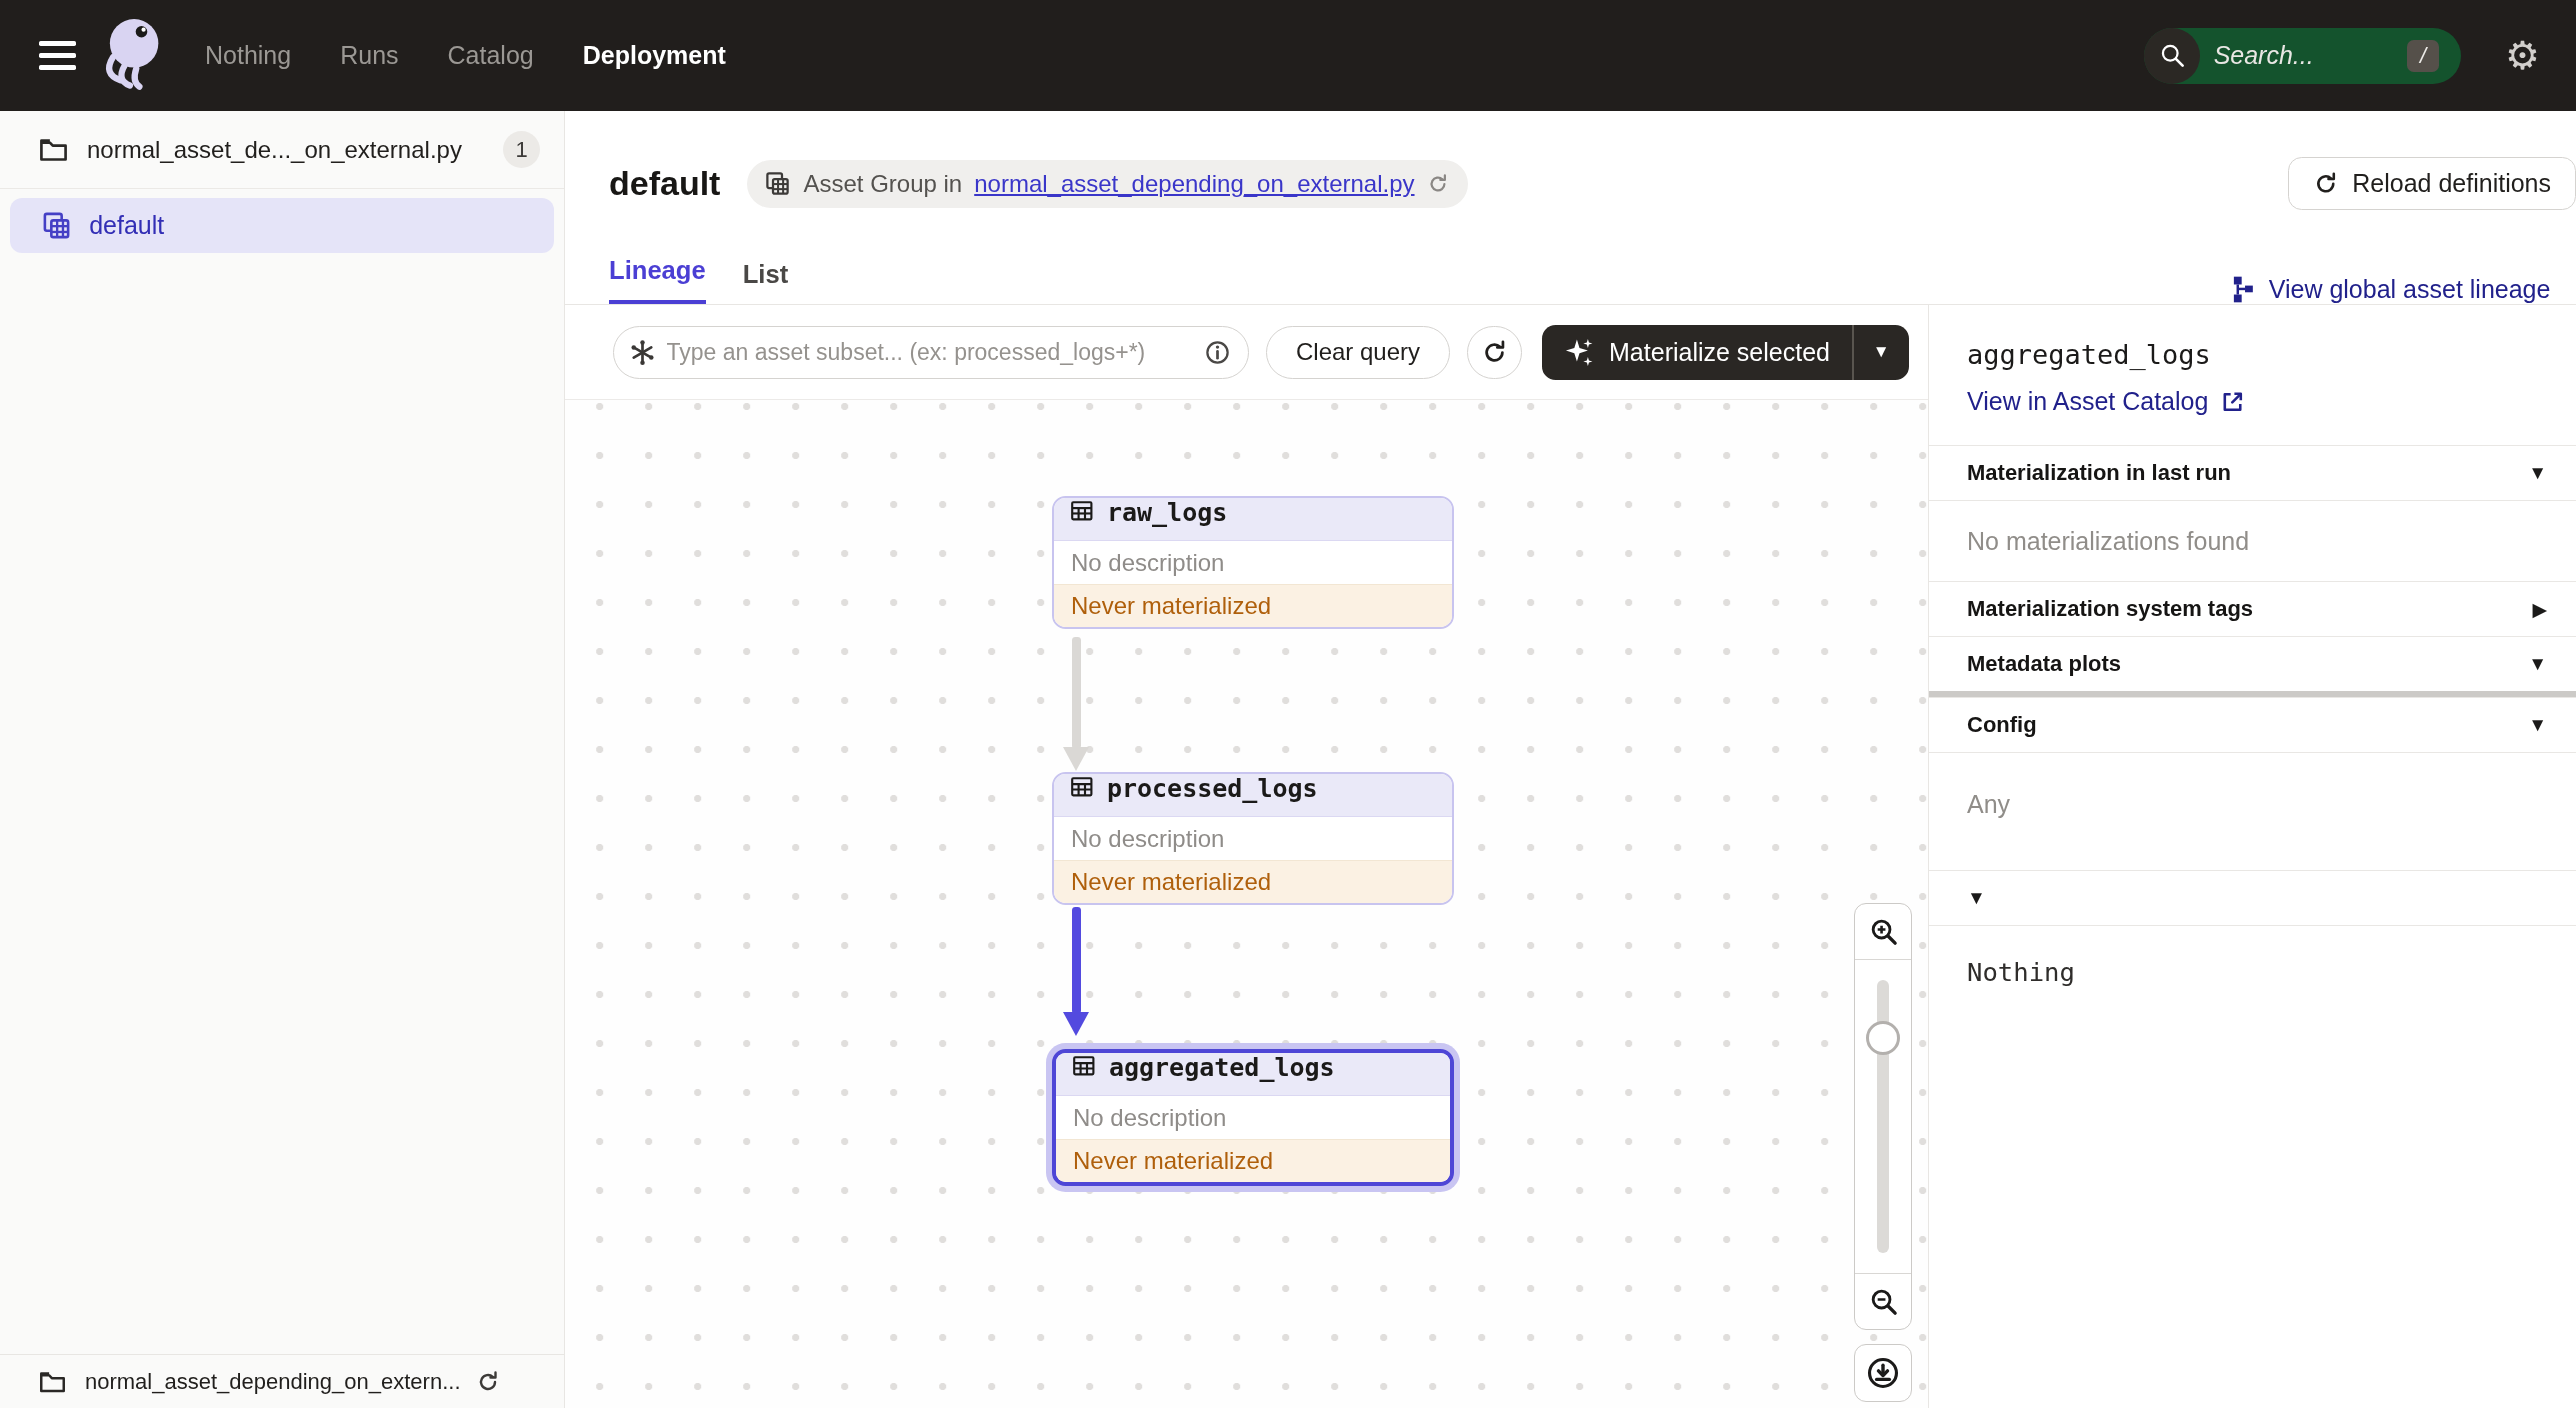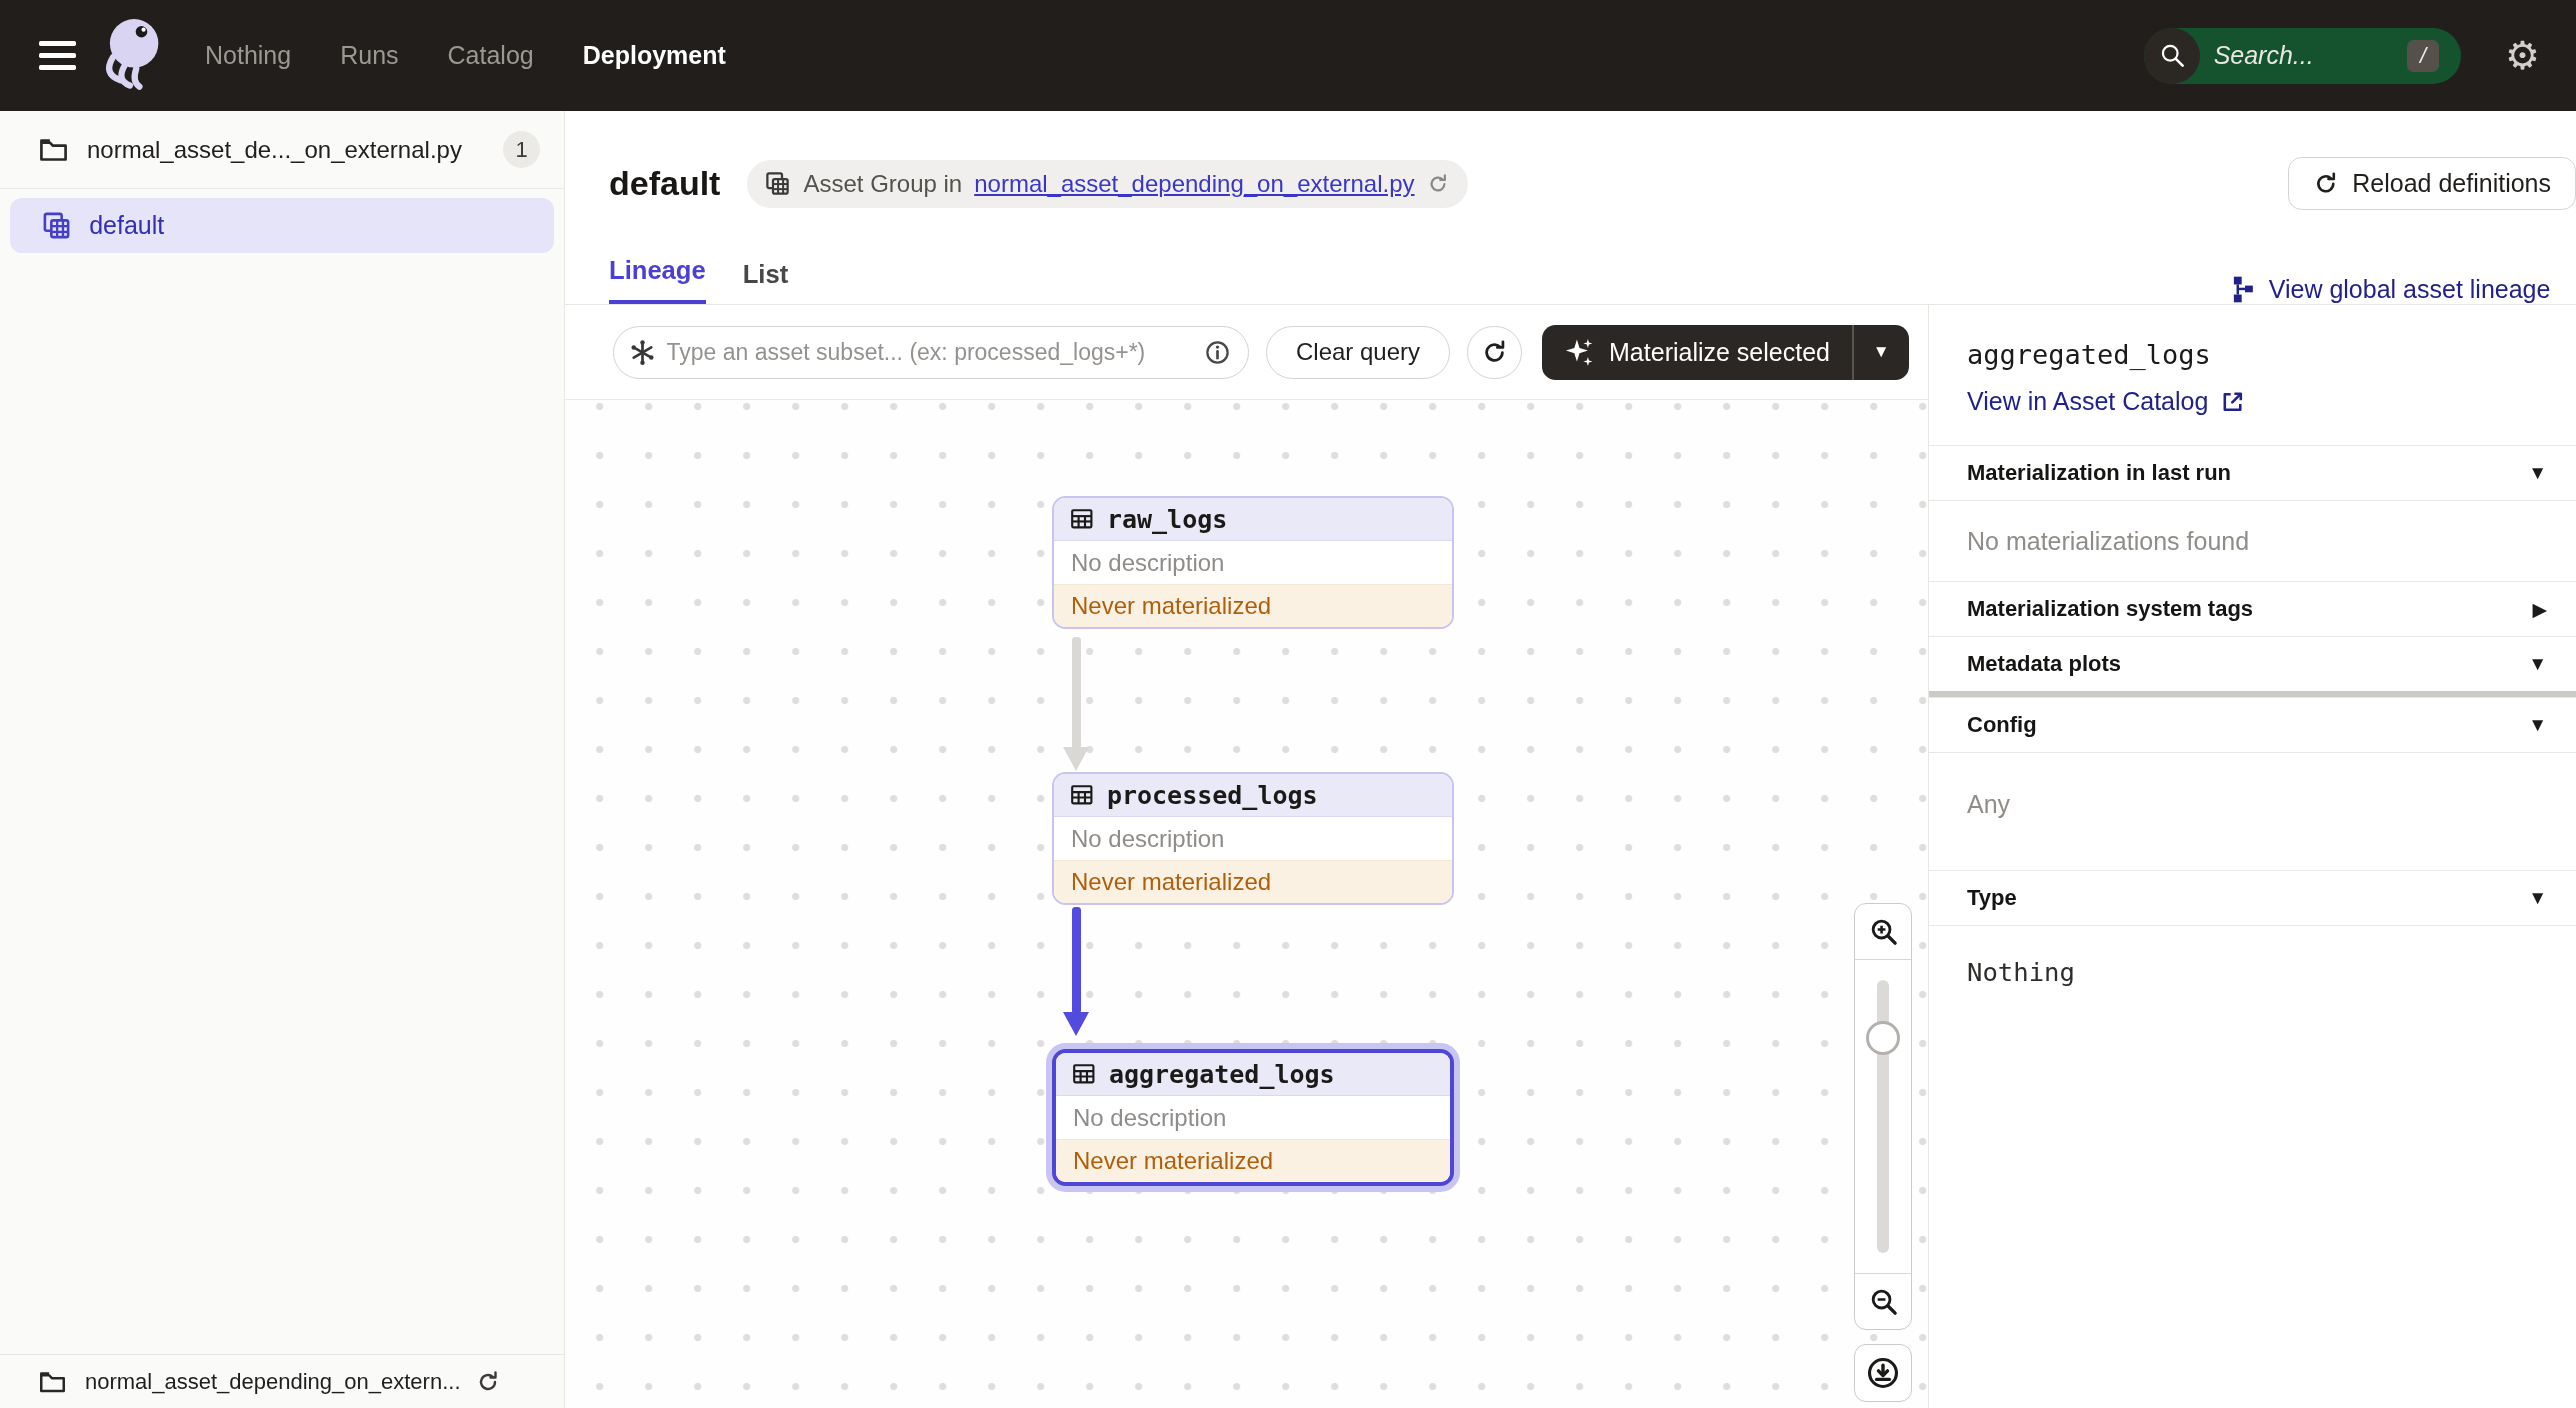--- a/index.html
+++ b/index.html
@@ -89,21 +89,21 @@
 
   .canvas { flex:1; position:relative; background:#FEFEFE;
     background-image:radial-gradient(circle, #E0DEDC 3.4px, transparent 3.8px);
     background-size:49px 49px; background-position:10.2px 31px; overflow:hidden; }
 
   
   .node { position:absolute; width:402px; border:2.6px solid #C8C4EF; border-radius:13.6px; background:#fff;
     overflow:hidden; cursor:pointer; }
   .node.selected { border:4.3px solid #4E46D6; box-shadow:0 0 0 6px #C9C5F2; }
   .node-head { height:43px; background:#EAE9F8; border-bottom:1.7px solid #DBD8F2; display:flex;
-    align-items:center; padding-left:15.3px; gap:12px; }
+    align-items:flex-start; padding-left:15.3px; gap:12px; }
   .node-name { font-size:25px; font-weight:700; color:#1B1A19; }
   .node-desc { height:43px; display:flex; align-items:center; padding-left:17px; font-size:24px; color:#8F8C89; }
   .node-status { height:43px; background:#FBF1E3; border-top:1.7px solid #F2E6D3; display:flex; align-items:center;
     padding-left:17px; font-size:24px; color:#AF5F0B; }
 
   .edge { position:absolute; width:8.5px; }
   .edge .shaft { position:absolute; left:0; top:0; width:8.5px; bottom:22px; border-radius:3.4px; }
   .edge .head { position:absolute; bottom:0; left:-9.4px; width:0; height:0;
     border-left:13.6px solid transparent; border-right:13.6px solid transparent; border-top:24px solid; }
   .edge.gray .shaft { background:#DAD8D5; }
@@ -423,21 +423,20 @@
 
         <div class="splitter"></div>
 
         <div class="sec-head">
           <b>Config</b>
           <span class="caret">▼</span>
         </div>
         <div class="sec-body tall">Any</div>
 
         <div class="sec-head">
-          <b>Type</b>
           <span class="caret">▼</span>
         </div>
         <div class="type-val mono">Nothing</div>
 
       </div>
     </div>
   </div>
 </div>
 
 

